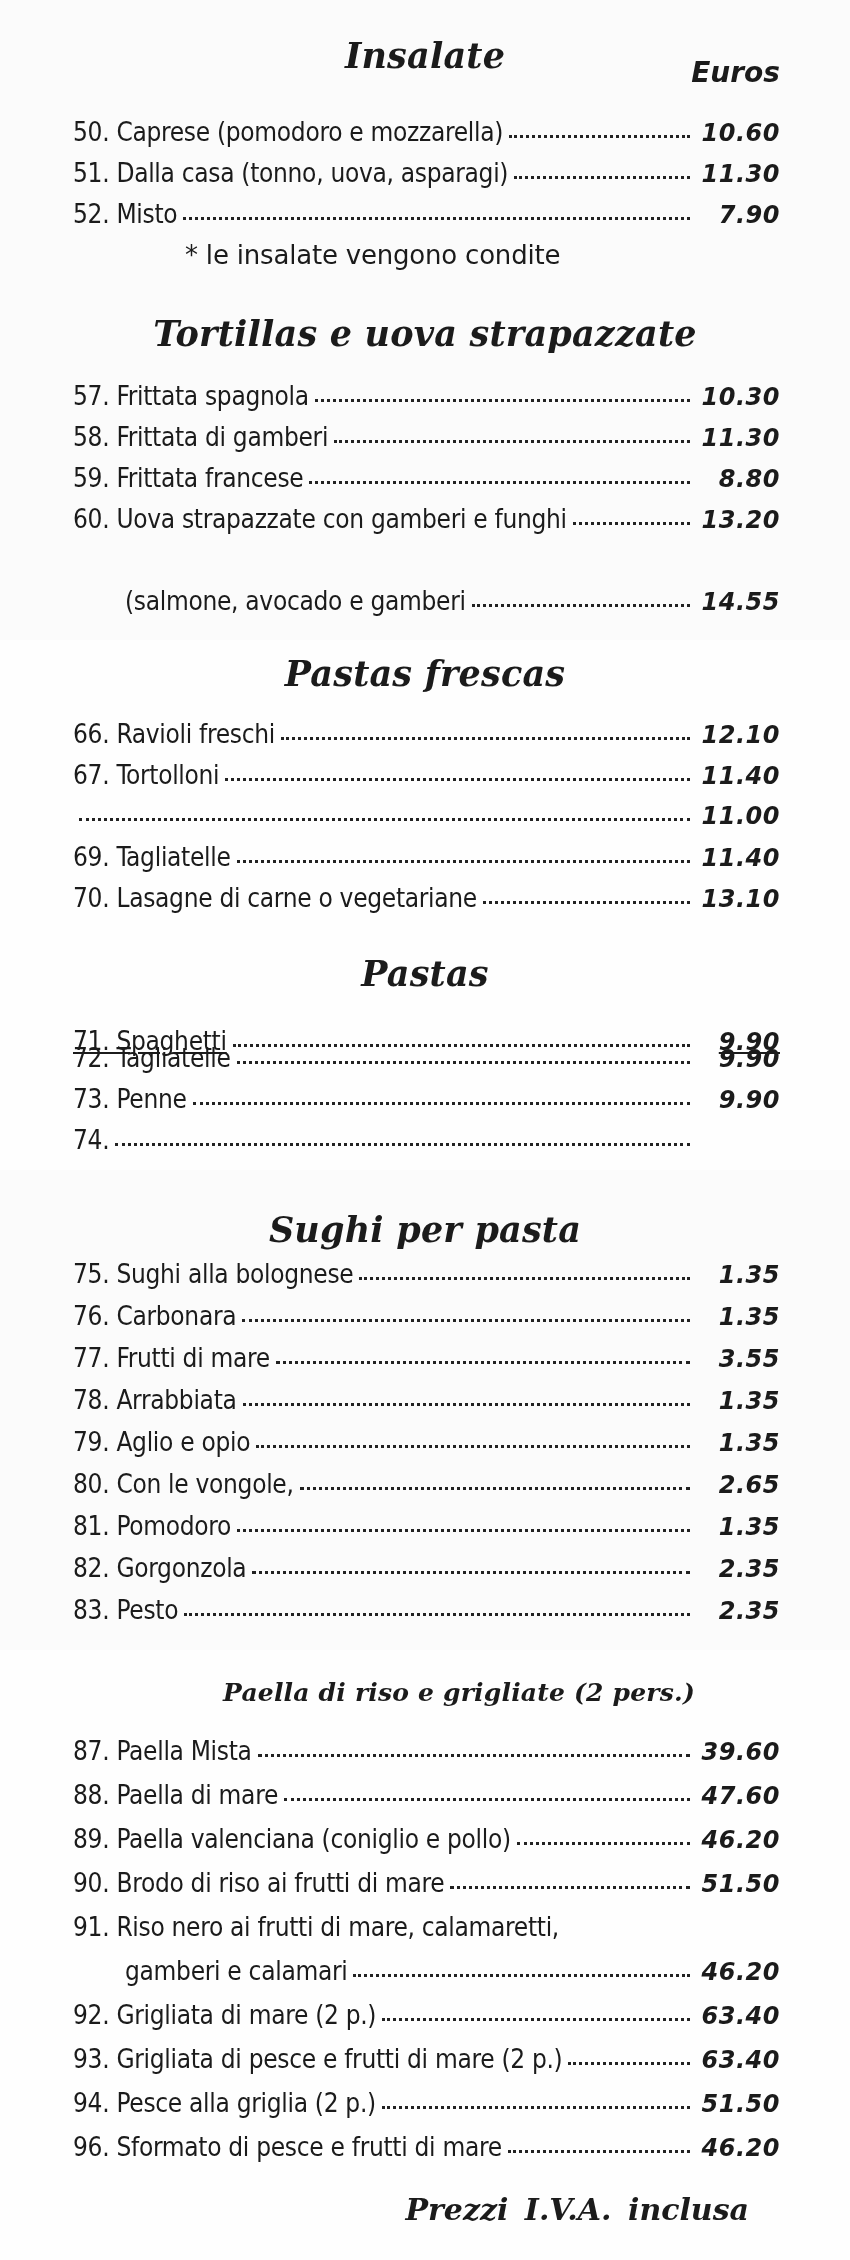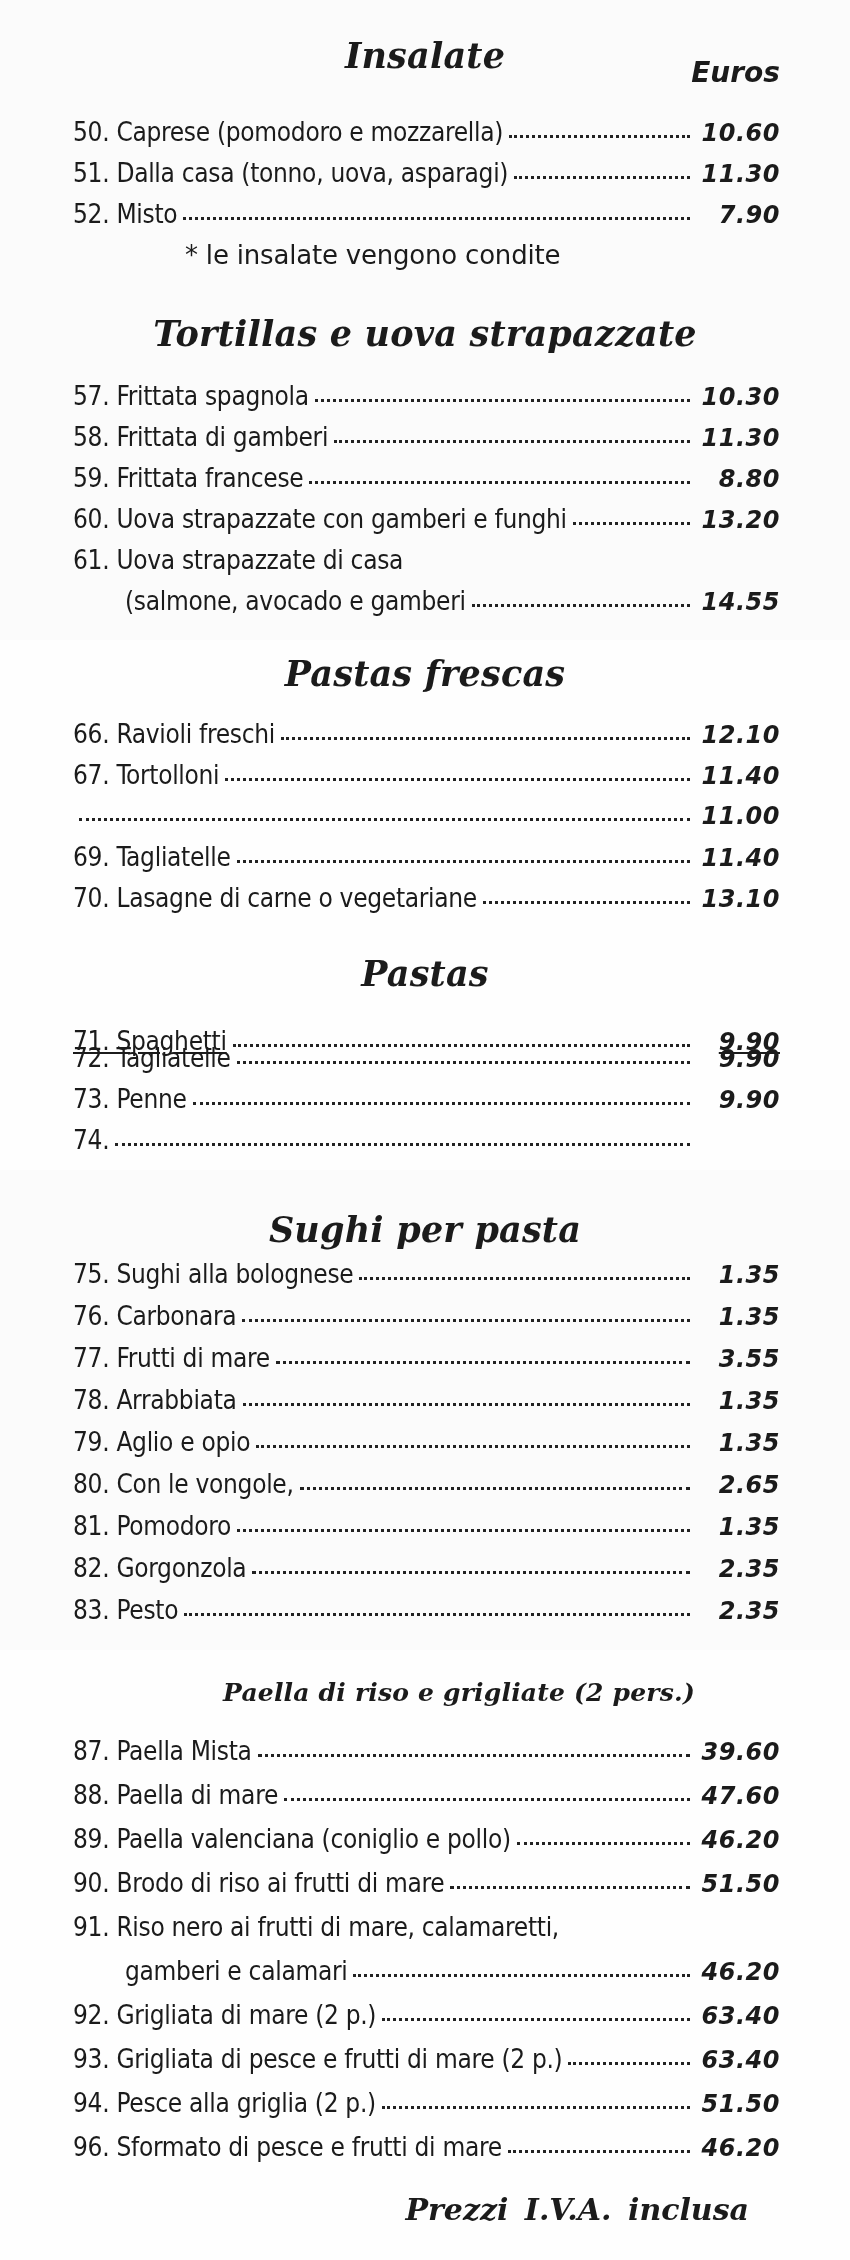--- a/index.html
+++ b/index.html
@@ -94,21 +94,20 @@
   <span class="label">59. Frittata francese</span>
   <span class="leader"></span>
   <span class="price">8.80</span>
 </div>
 <div class="row" style="top:499px;">
   <span class="label">60. Uova strapazzate con gamberi e funghi</span>
   <span class="leader"></span>
   <span class="price">13.20</span>
 </div>
 <div class="row nodots" style="top:540px;">
-  <span class="label">61. Uova strapazzate di casa</span>
   <span class="leader"></span>
 </div>
 <div class="row indent" style="top:581px;">
   <span class="label">(salmone, avocado e gamberi</span>
   <span class="leader"></span>
   <span class="price">14.55</span>
 </div>
 
 <div class="heading" style="top:652px;">Pastas frescas</div>
 <div class="row" style="top:714px;">

